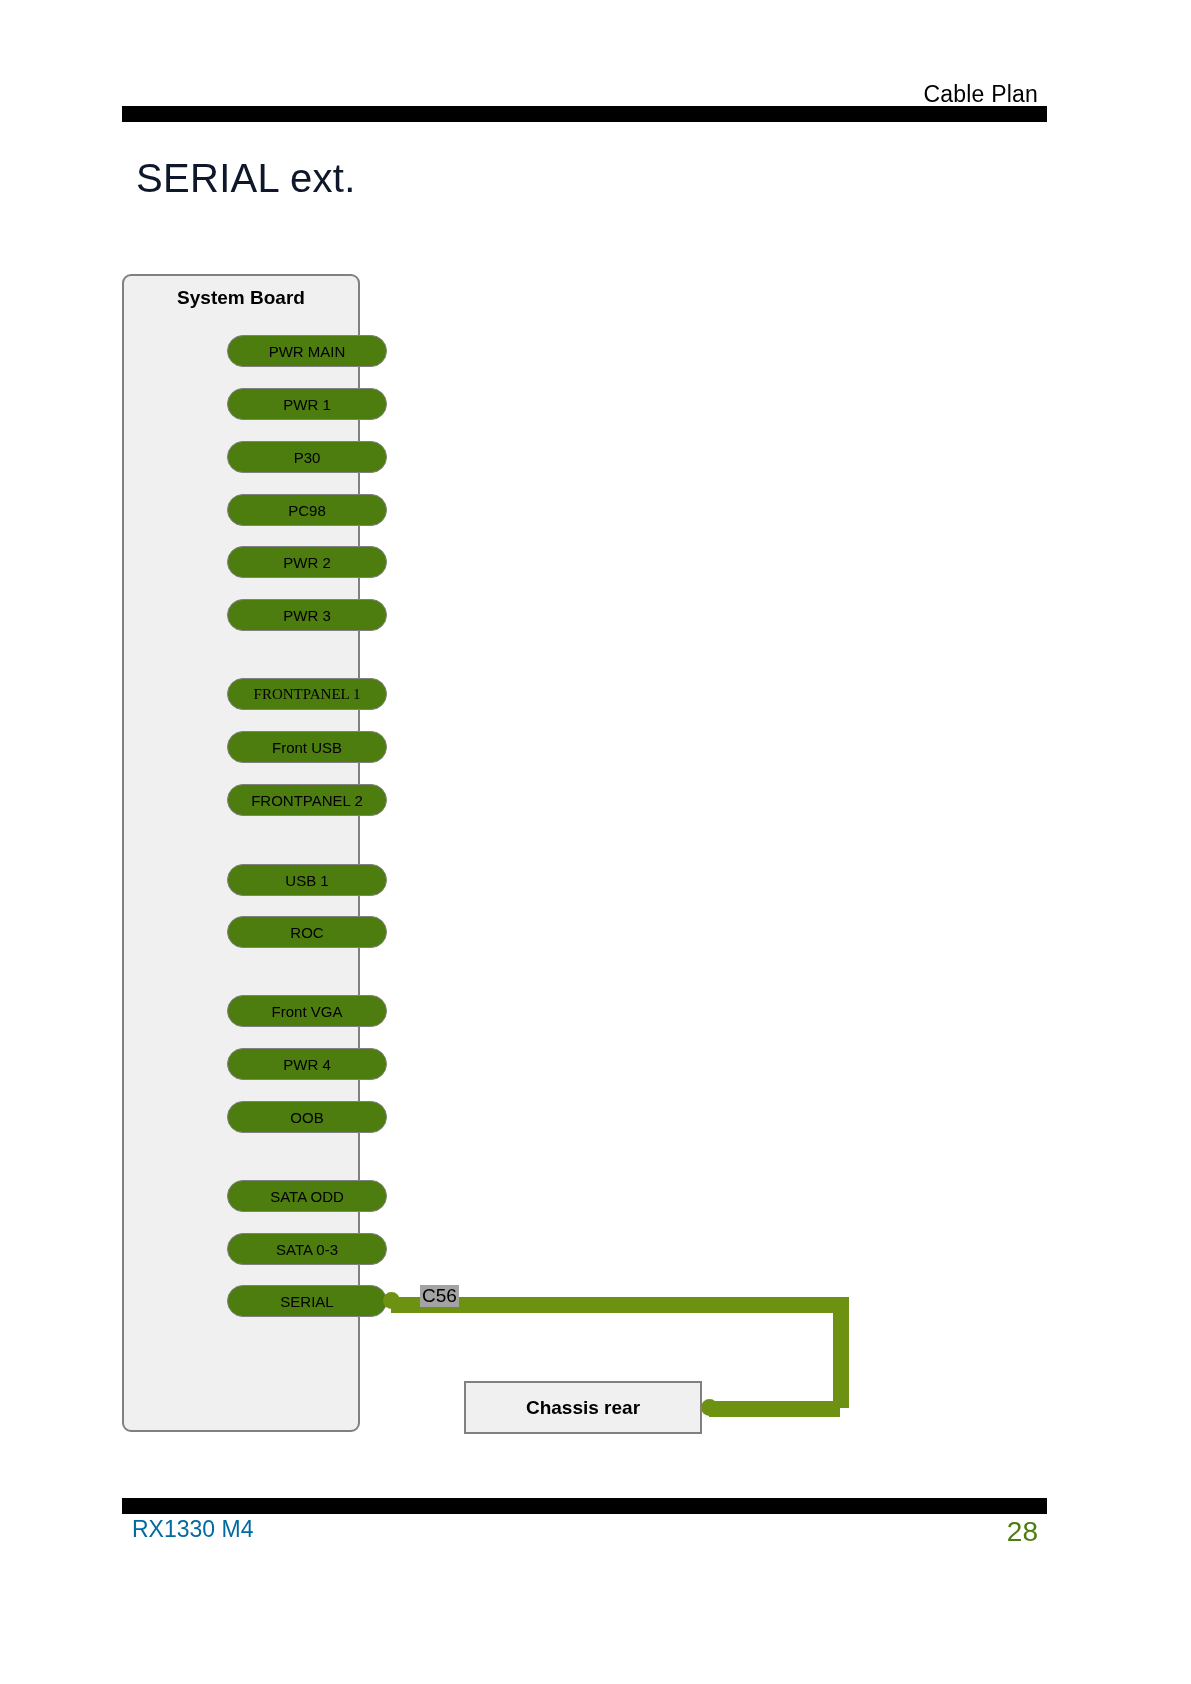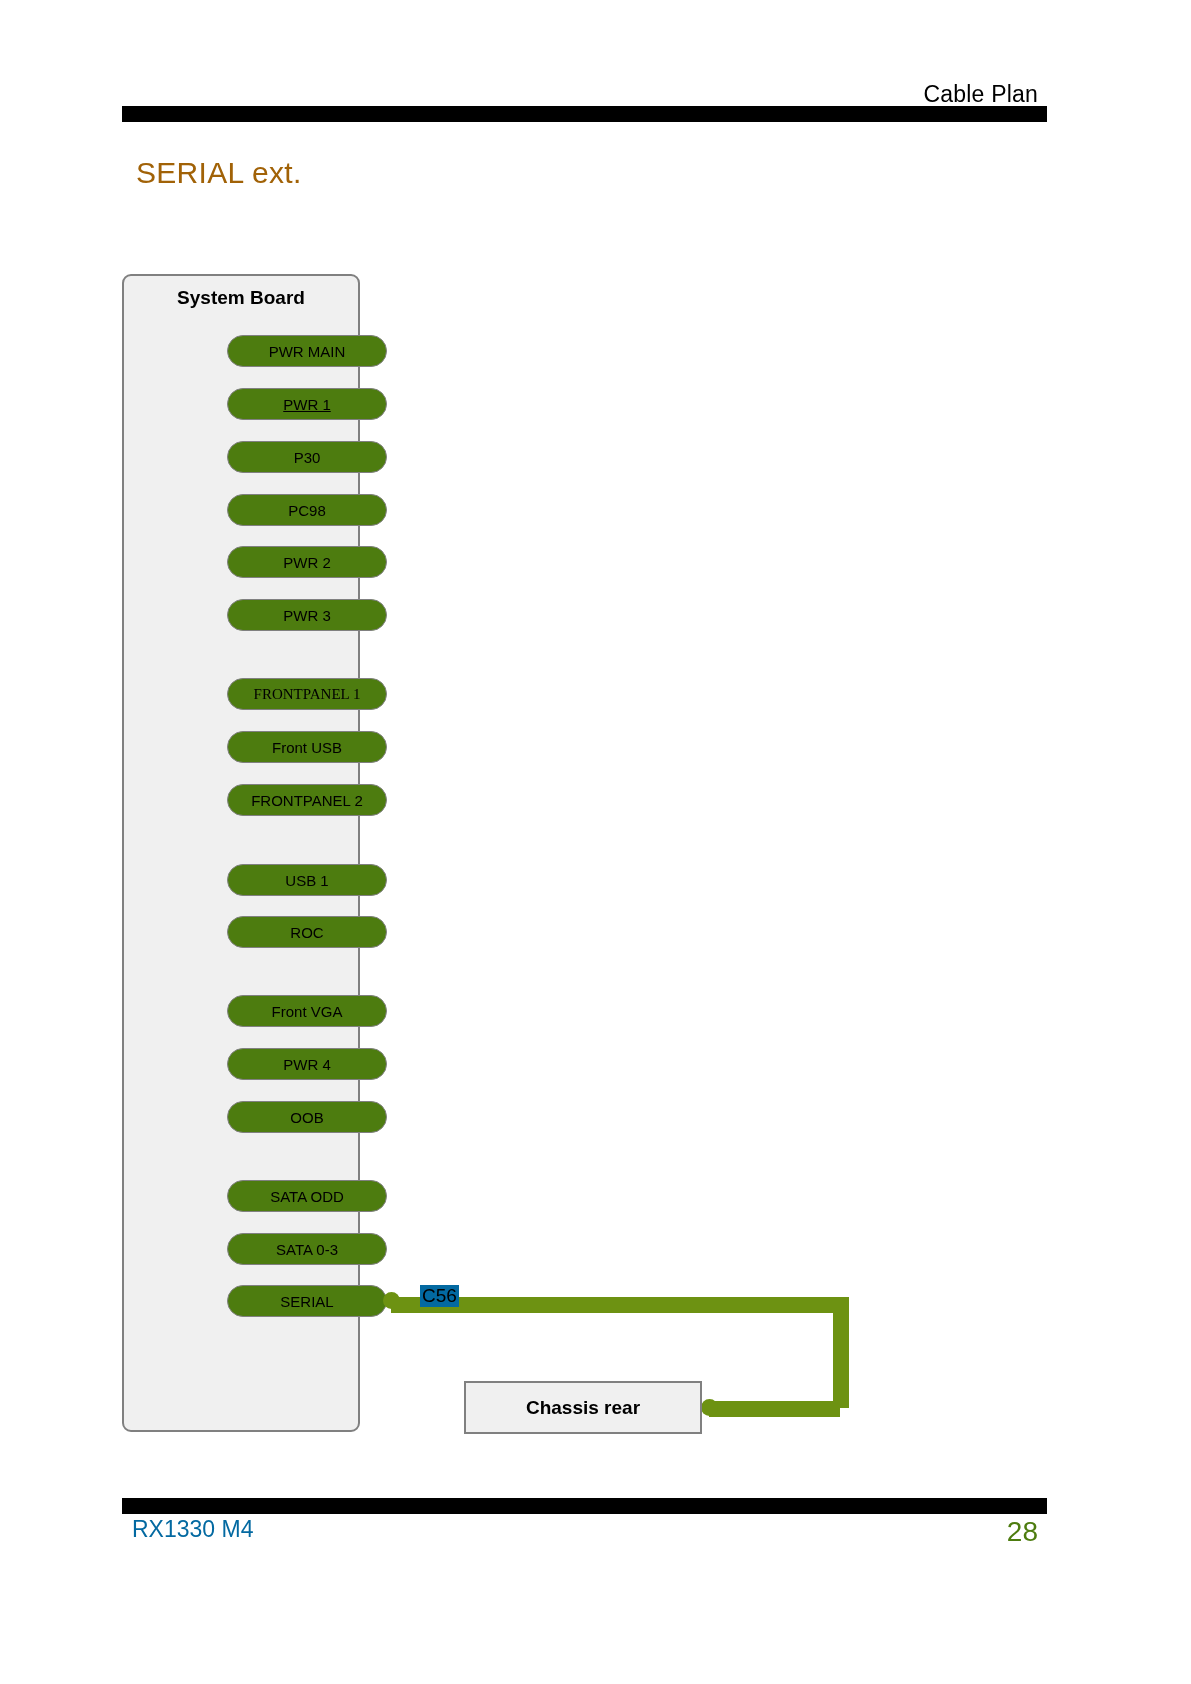--- a/index.html
+++ b/index.html
@@ -28,22 +28,22 @@
     width: 925px;
     height: 3px;
     background: #000;
   }
 
   
   .page-title {
     position: absolute;
     left: 112px;
     top: 132px;
-    font-size: 30px;
-    color: #a16207;
+    font-size: 40px;
+    color: #0f172a;
     letter-spacing: 0.3px;
   }
 
   
   .diagram { position: absolute; left: 0; top: 10px; width: 1191px; height: 1684px; }
 
   .board {
     position: absolute;
     left: 106px;
     top: 248px;
@@ -95,21 +95,21 @@
     position: absolute;
     width: 17px;
     height: 17px;
     border-radius: 50%;
     background: #6d9212;
   }
   .cable-label {
     position: absolute;
     font-size: 19px;
     color: #000;
-    background: #0369a1;
+    background: #a3a3a3;
     padding: 0 2px;
     white-space: nowrap;
   }
 
   .endbox {
     position: absolute;
     left: 448px;
     top: 1355px;
     width: 238px;
     height: 53px;
@@ -158,21 +158,21 @@
 
   <div class="page-title">SERIAL ext.</div>
 
   <div class="diagram">
 
     <div class="board"></div>
     <div class="board-title">System Board</div>
 
     <div id="connector-host">
         <div class="pill" style="top: 309px;">PWR MAIN</div>
-        <div class="pill" style="top: 362px; text-decoration: underline;">PWR 1</div>
+        <div class="pill" style="top: 362px;">PWR 1</div>
         <div class="pill" style="top: 415px;">P30</div>
         <div class="pill" style="top: 468px;">PC98</div>
         <div class="pill" style="top: 520px; text-align: right;">PWR 2</div>
         <div class="pill" style="top: 573px;">PWR 3</div>
         <div class="pill" style="top: 652px; font-family: Liberation Serif, serif;">FRONTPANEL 1</div>
         <div class="pill" style="top: 705px;">Front USB</div>
         <div class="pill" style="top: 758px;">FRONTPANEL 2</div>
         <div class="pill" style="top: 838px;">USB 1</div>
         <div class="pill" style="top: 890px;">ROC</div>
         <div class="pill" style="top: 969px;">Front VGA</div>

